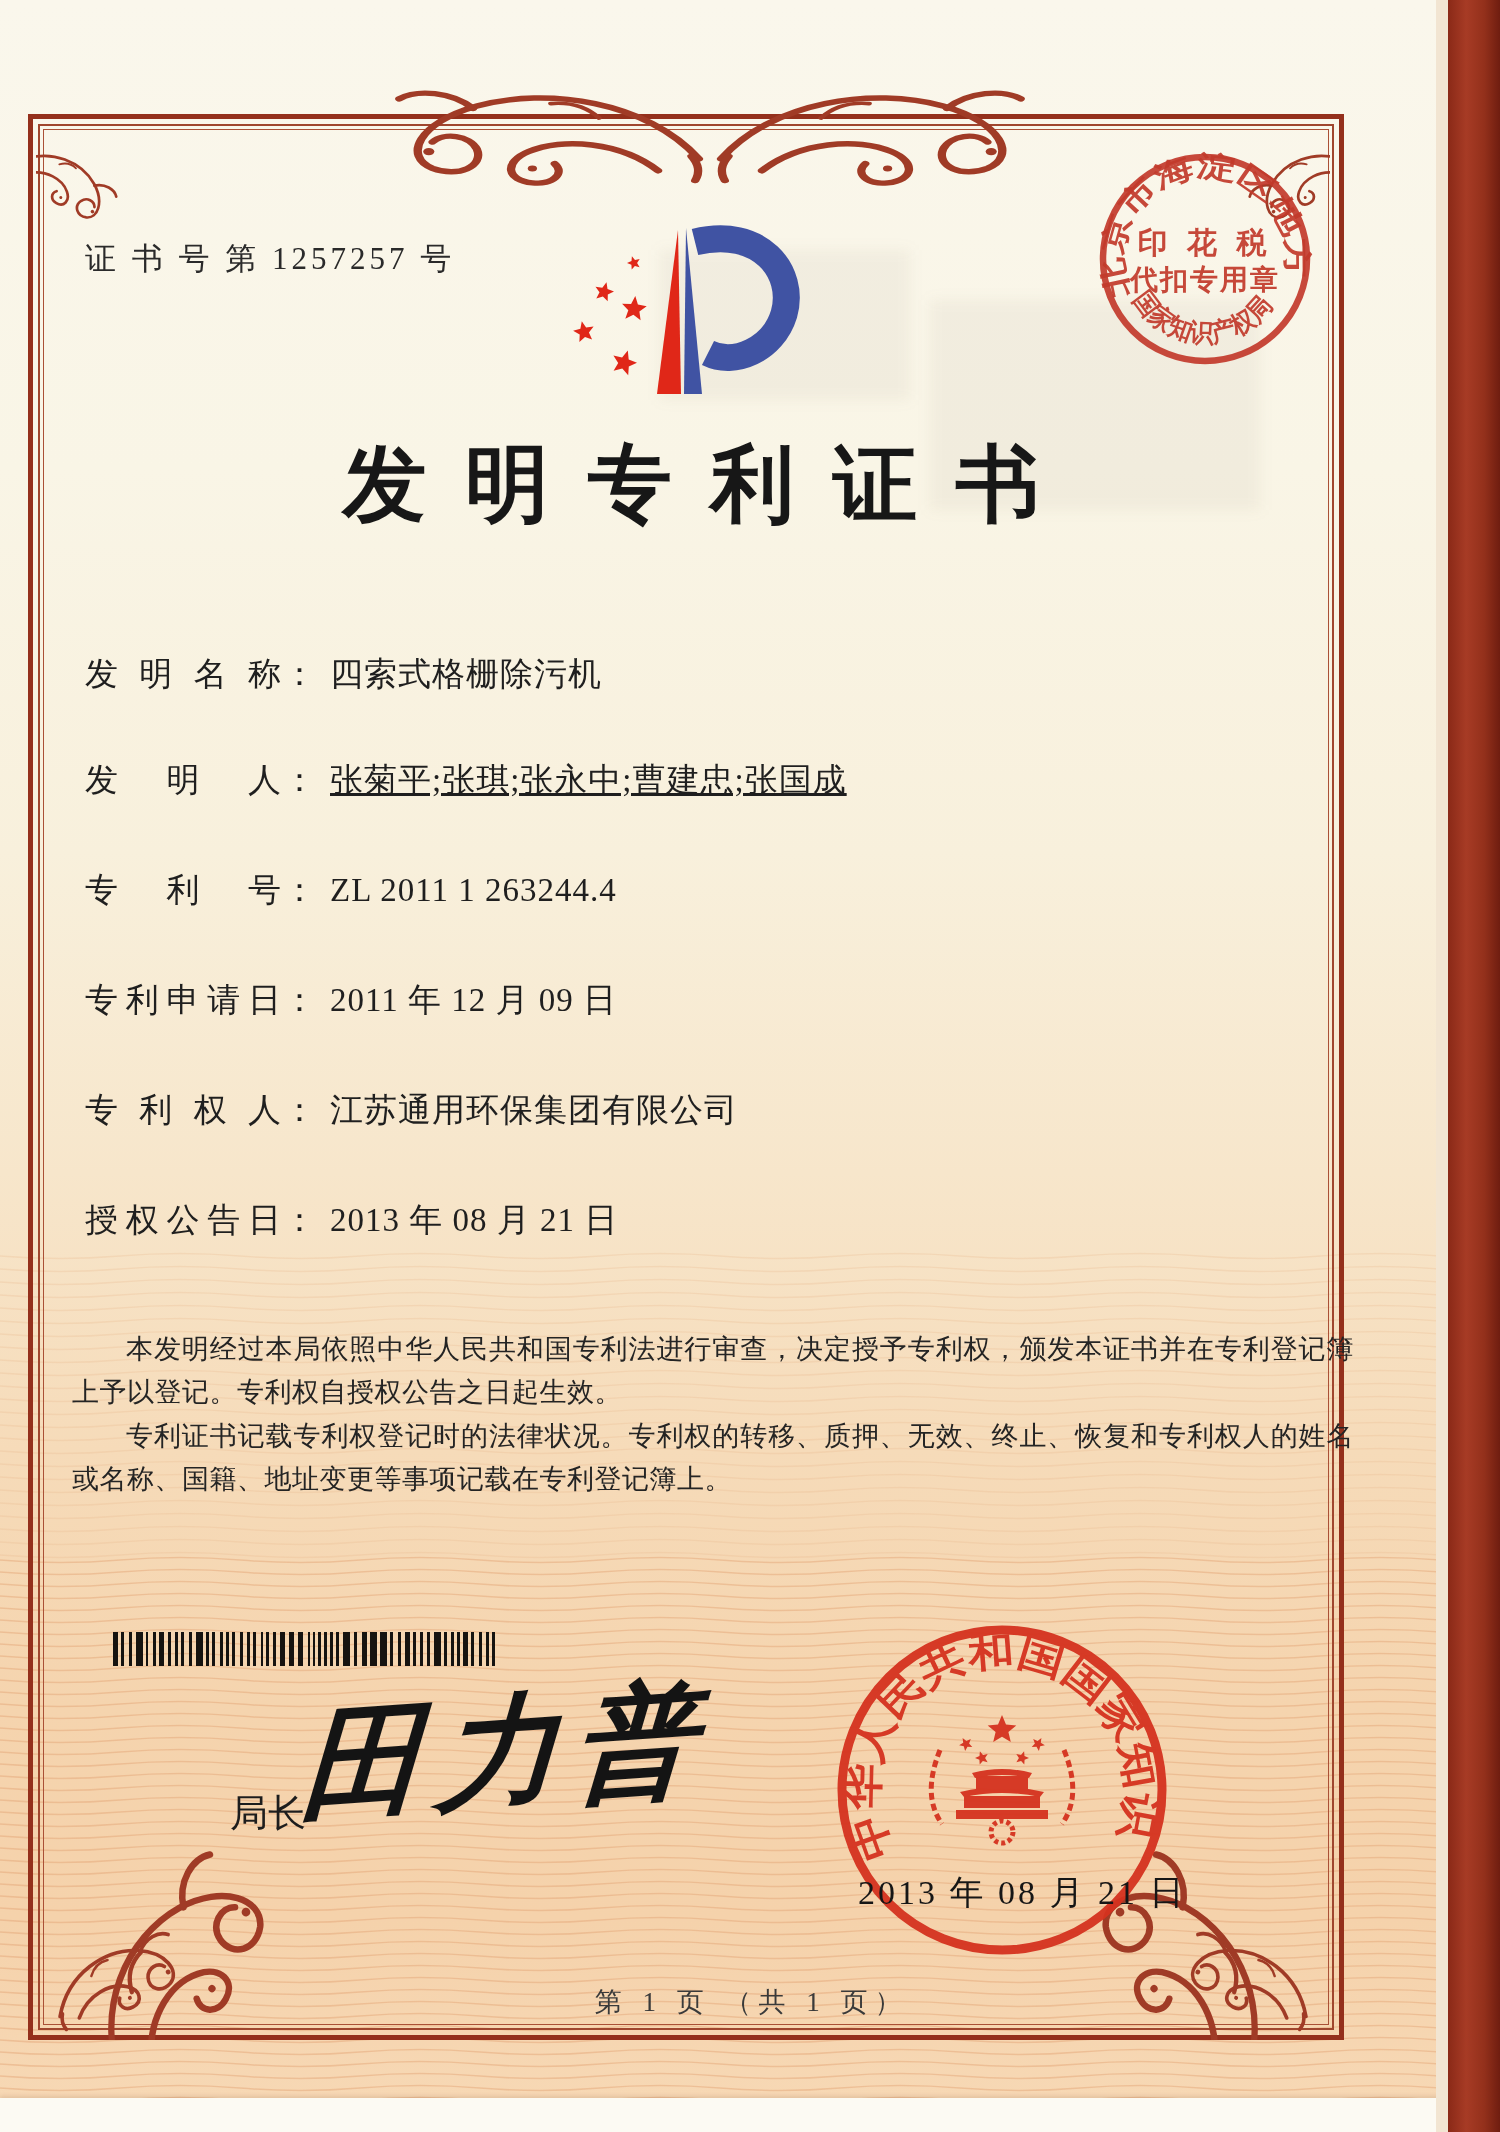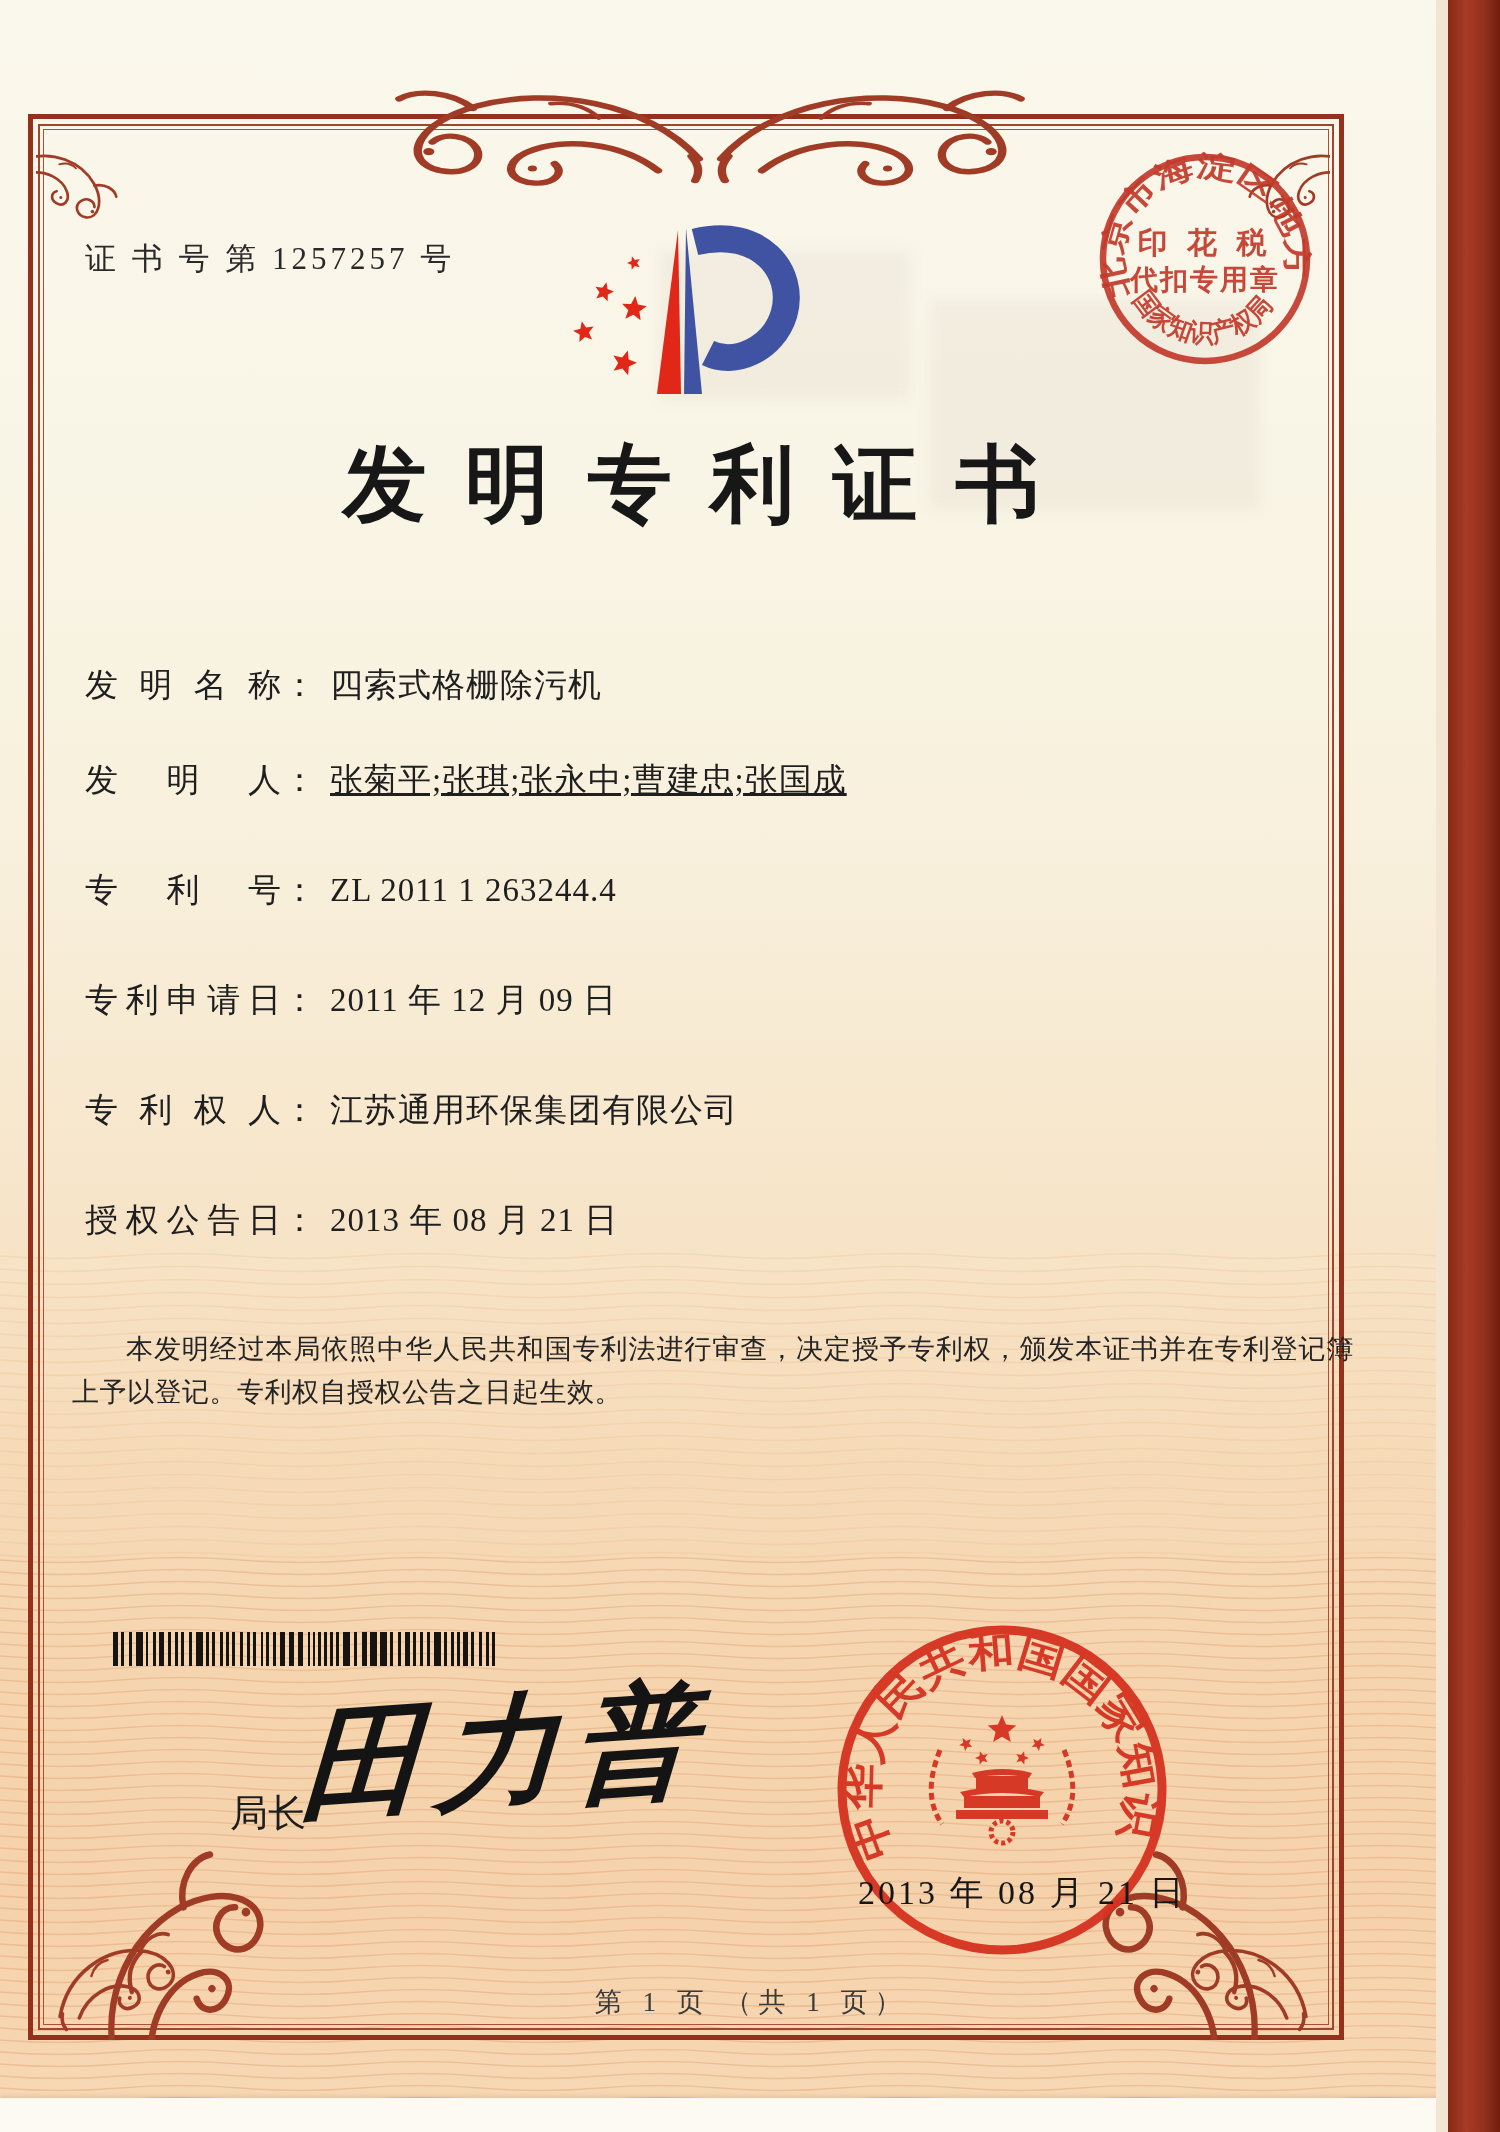--- a/index.html
+++ b/index.html
@@ -197,30 +197,31 @@
         <polygon points="69.8,130.6 70.7,139.5 79.0,142.8 70.8,146.4 70.2,155.3 64.3,148.6 55.6,150.8 60.2,143.1 55.4,135.5 64.1,137.5"></polygon>
       </g>
     <polygon points="120,10 99,174 123,174" fill="#e02718"></polygon>
     <polygon points="128,8 126,174 144,174" fill="#4053a3"></polygon>
     <path d="M137,22 C202,6 238,52 226,94 C215,130 176,146 150,133" fill="none" stroke="#4053a3" stroke-width="27"></path>
   </svg>
 
   <div id="title" class="abs">发明专利证书</div>
 
   <div id="fields" class="abs">
-      <div class="field-row" style="top: 15px; font-family: Liberation Mono, monospace;"><span class="field-label">发明名称</span><span class="field-colon">：</span><span class="field-value">四索式格栅除污机</span></div>
+      <div class="field-row" style="top: 4px; font-family: Liberation Mono, monospace;"><span class="field-label">发明名称</span><span class="field-colon">：</span><span class="field-value">四索式格栅除污机</span></div>
       <div class="field-row" style="top: 110px; text-decoration: underline;"><span class="field-label">发明人</span><span class="field-colon">：</span><span class="field-value">张菊平;张琪;张永中;曹建忠;张国成</span></div>
       <div class="field-row" style="top: 220px;"><span class="field-label">专利号</span><span class="field-colon">：</span><span class="field-value">ZL 2011 1 263244.4</span></div>
       <div class="field-row" style="top: 330px;"><span class="field-label">专利申请日</span><span class="field-colon">：</span><span class="field-value">2011 年 12 月 09 日</span></div>
       <div class="field-row" style="top: 440px;"><span class="field-label">专利权人</span><span class="field-colon">：</span><span class="field-value">江苏通用环保集团有限公司</span></div>
       <div class="field-row" style="top: 550px;"><span class="field-label">授权公告日</span><span class="field-colon">：</span><span class="field-value">2013 年 08 月 21 日</span></div>
     </div>
 
   <div id="paragraphs" class="abs">
       <p>本发明经过本局依照中华人民共和国专利法进行审查，决定授予专利权，颁发本证书并在专利登记簿上予以登记。专利权自授权公告之日起生效。</p>
+      <p>专利证书记载专利权登记时的法律状况。专利权的转移、质押、无效、终止、恢复和专利权人的姓名或名称、国籍、地址变更等事项记载在专利登记簿上。</p>
     </div>
 
   <div id="barcode" class="abs">
       <span style="left:0px;width:5px"></span>
       <span style="left:8px;width:3px"></span>
       <span style="left:16px;width:3px"></span>
       <span style="left:23px;width:7px"></span>
       <span style="left:33px;width:2px"></span>
       <span style="left:40px;width:3px"></span>
       <span style="left:46px;width:5px"></span>

